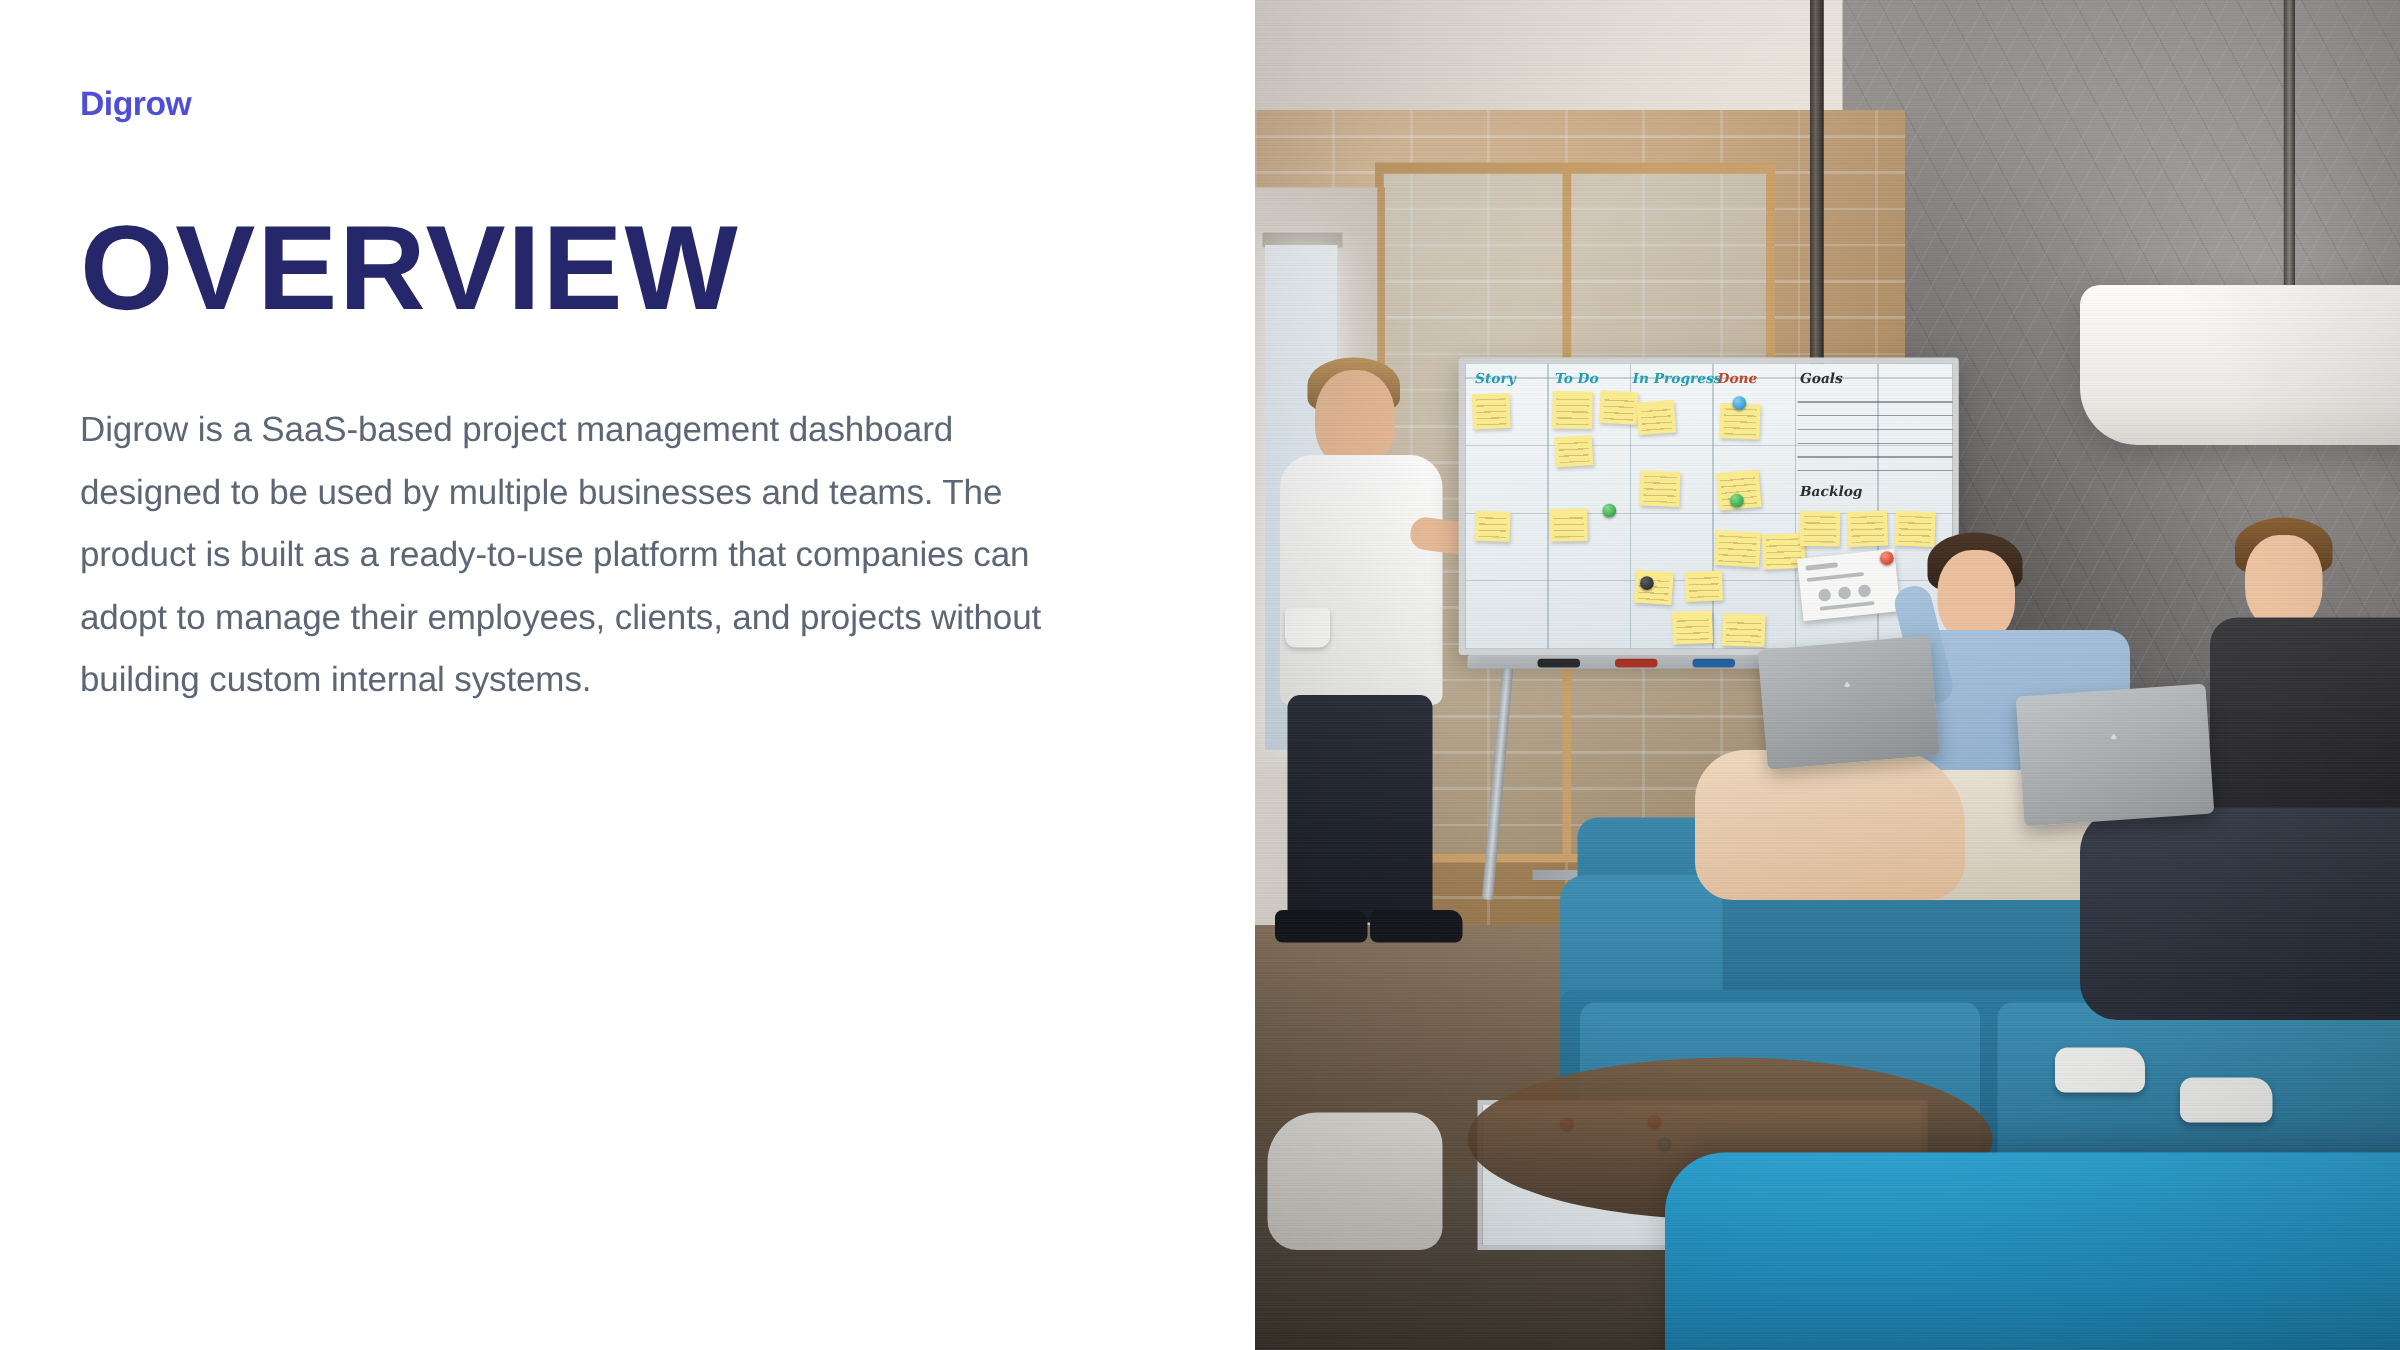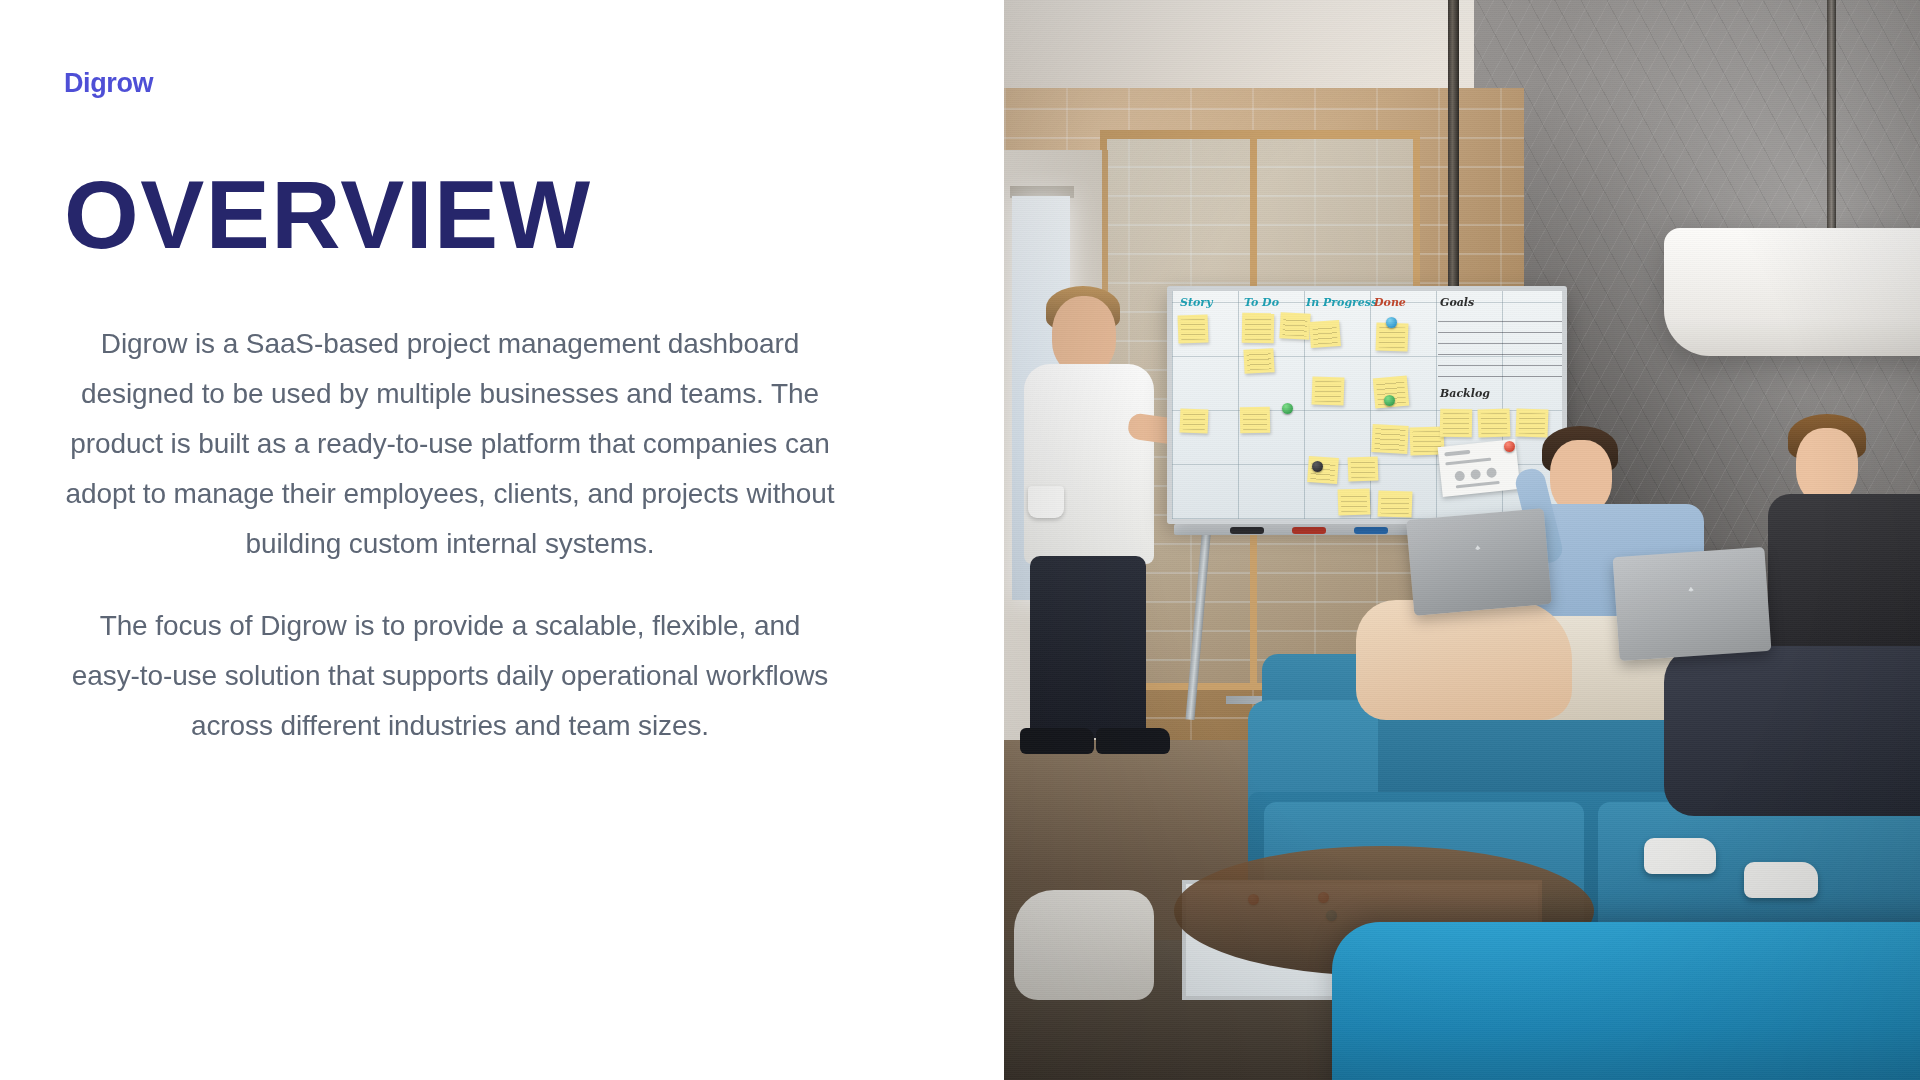--- a/index.html
+++ b/index.html
@@ -35,21 +35,21 @@
     margin-top: 8px;
   }
   .slide-title {
     margin-top: 70px;
     font-size: 96px;
     font-weight: 700;
     letter-spacing: 1.5px;
     line-height: 1.0;
     color: #26266b;
   }
-  .body-copy { margin-top: 56px; width: 772px; text-align: center; }
+  .body-copy { margin-top: 56px; width: 772px; }
   .body-para {
     font-size: 28px;
     line-height: 50px;
     font-weight: 400;
     color: #5d6675;
     letter-spacing: -0.1px;
   }
   .body-para + .body-para { margin-top: 32px; }
 
   
@@ -386,21 +386,20 @@
 <div class="slide">
 
   <section class="left-panel">
 
     <div class="brand-logo">Digrow</div>
 
     <h1 class="slide-title">OVERVIEW</h1>
 
     <div class="body-copy">
       <p class="body-para">Digrow is a SaaS-based project management dashboard designed to be used by multiple businesses and teams. The product is built as a ready-to-use platform that companies can adopt to manage their employees, clients, and projects without building custom internal systems.</p>
-      <p class="body-para">The focus of Digrow is to provide a scalable, flexible, and easy-to-use solution that supports daily operational workflows across different industries and team sizes.</p>
     </div>
 
   </section>
 
   <section class="photo-panel">
 
     <div class="ph ceiling"></div>
     <div class="ph concretewall"></div>
     <div class="ph concrete-scratch"></div>
     <div class="ph brickwall upper"></div>

